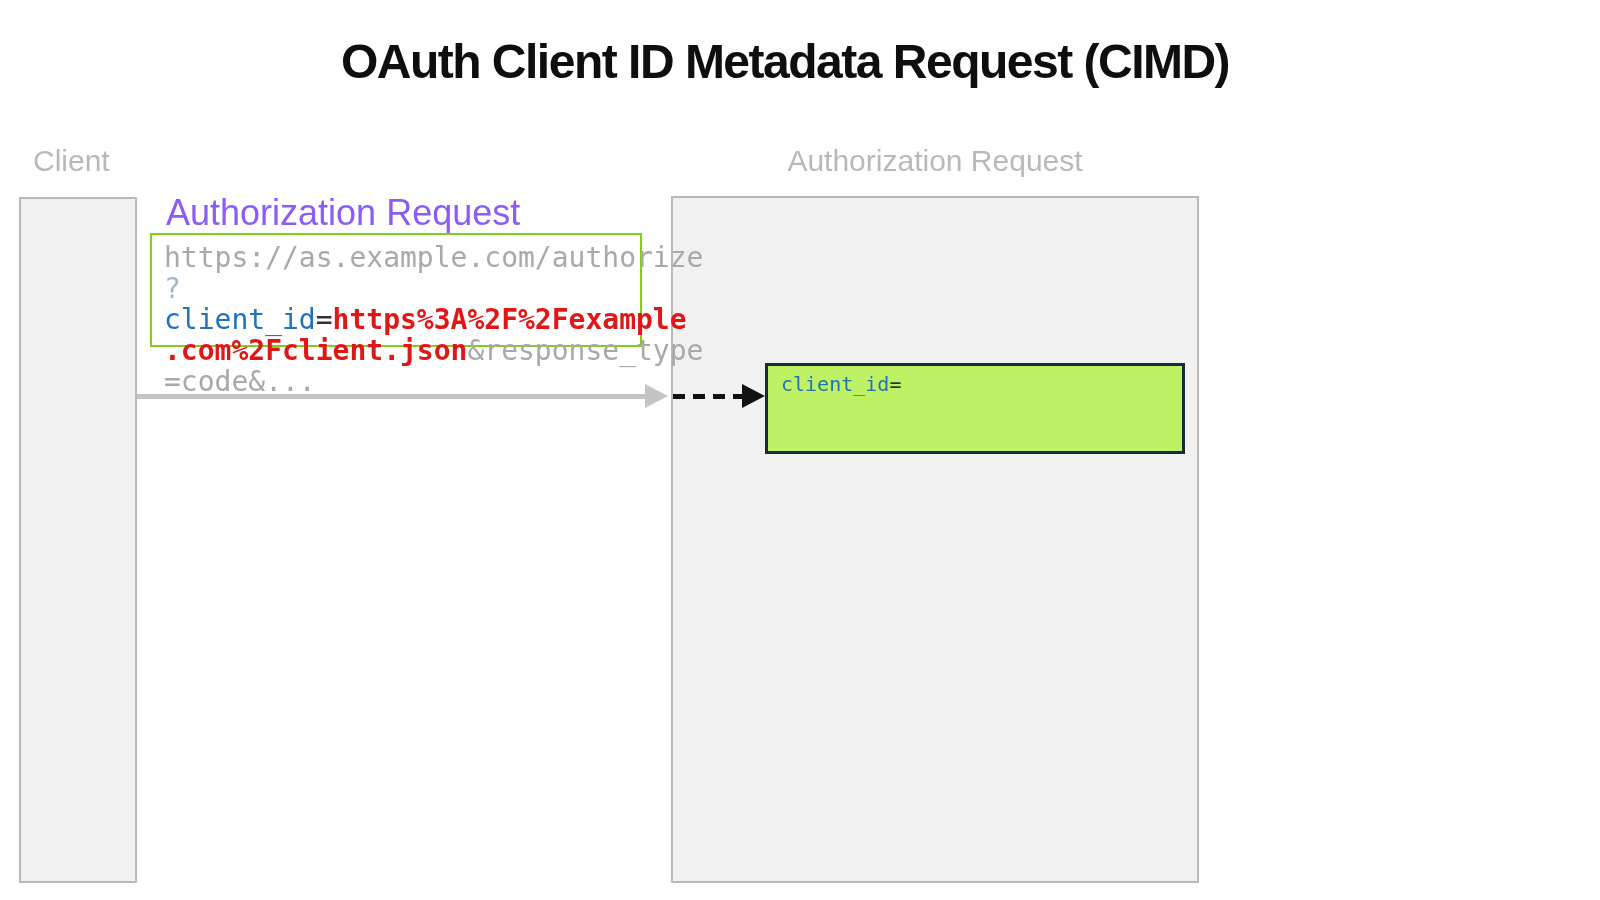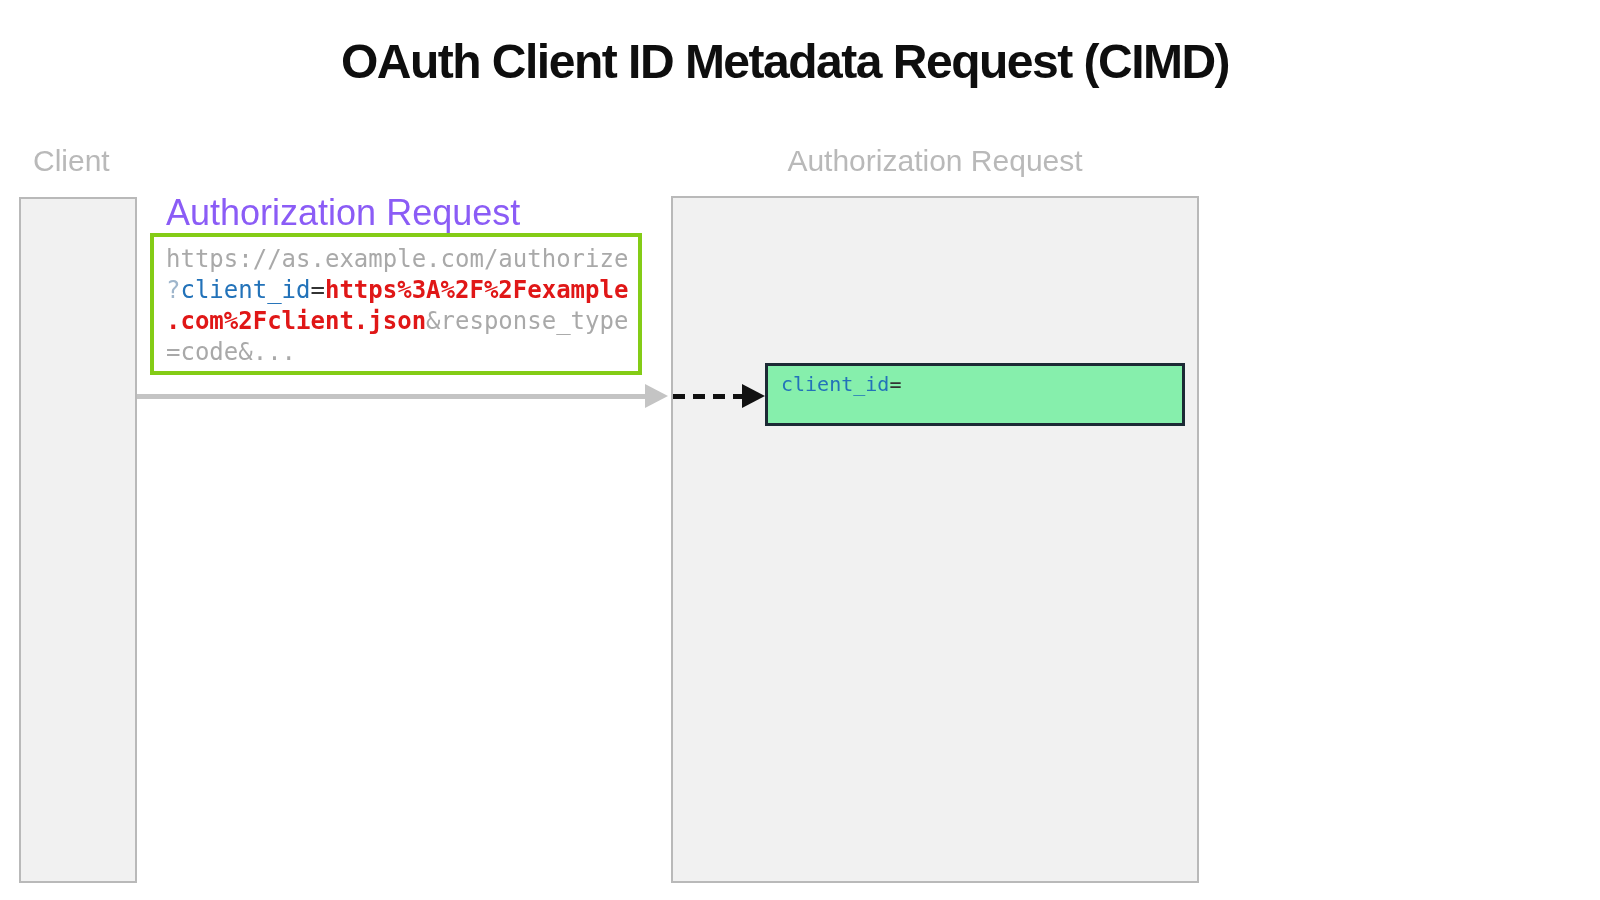--- a/index.html
+++ b/index.html
@@ -29,29 +29,29 @@
   #as-box { left: 671px; top: 196px; width: 528px; height: 687px; }
 
   #auth-request-label {
     left: 166px; top: 192px;
     font-size: 36px; font-weight: 400; color: #8b5cf6;
   }
 
   .code { font-family: "DejaVu Sans Mono", "Liberation Mono", monospace; white-space: pre-wrap; }
 
   #url-box {
-    left: 150px; top: 233px; width: 492px; height: 142px;
-    background: #ffffff; border: 4px solid #84cc16;
+    left: 150px; top: 233px; width: 492px; height: 114px;
+    background: #ffffff; border: 2px solid #84cc16;
     padding: 7px 0 0 12px;
-    font-size: 24px; line-height: 31px;
+    font-size: 28px; line-height: 31px;
   }
 
   #client-id-box {
-    left: 765px; top: 363px; width: 420px; height: 63px;
-    background: #86efac; border: 3px solid #1c2a35;
+    left: 765px; top: 363px; width: 420px; height: 91px;
+    background: #bef264; border: 3px solid #1c2a35;
     padding: 4px 0 0 13px;
     font-size: 20px; line-height: 29px;
   }
 
   .seg-gray      { color: var(--code-gray); }
   .seg-lightblue { color: var(--code-lightblue); }
   .seg-blue      { color: var(--code-blue); font-weight: normal; }
   .seg-red       { color: var(--code-red); font-weight: bold; }
   .seg-dark      { color: var(--code-dark); }
 

